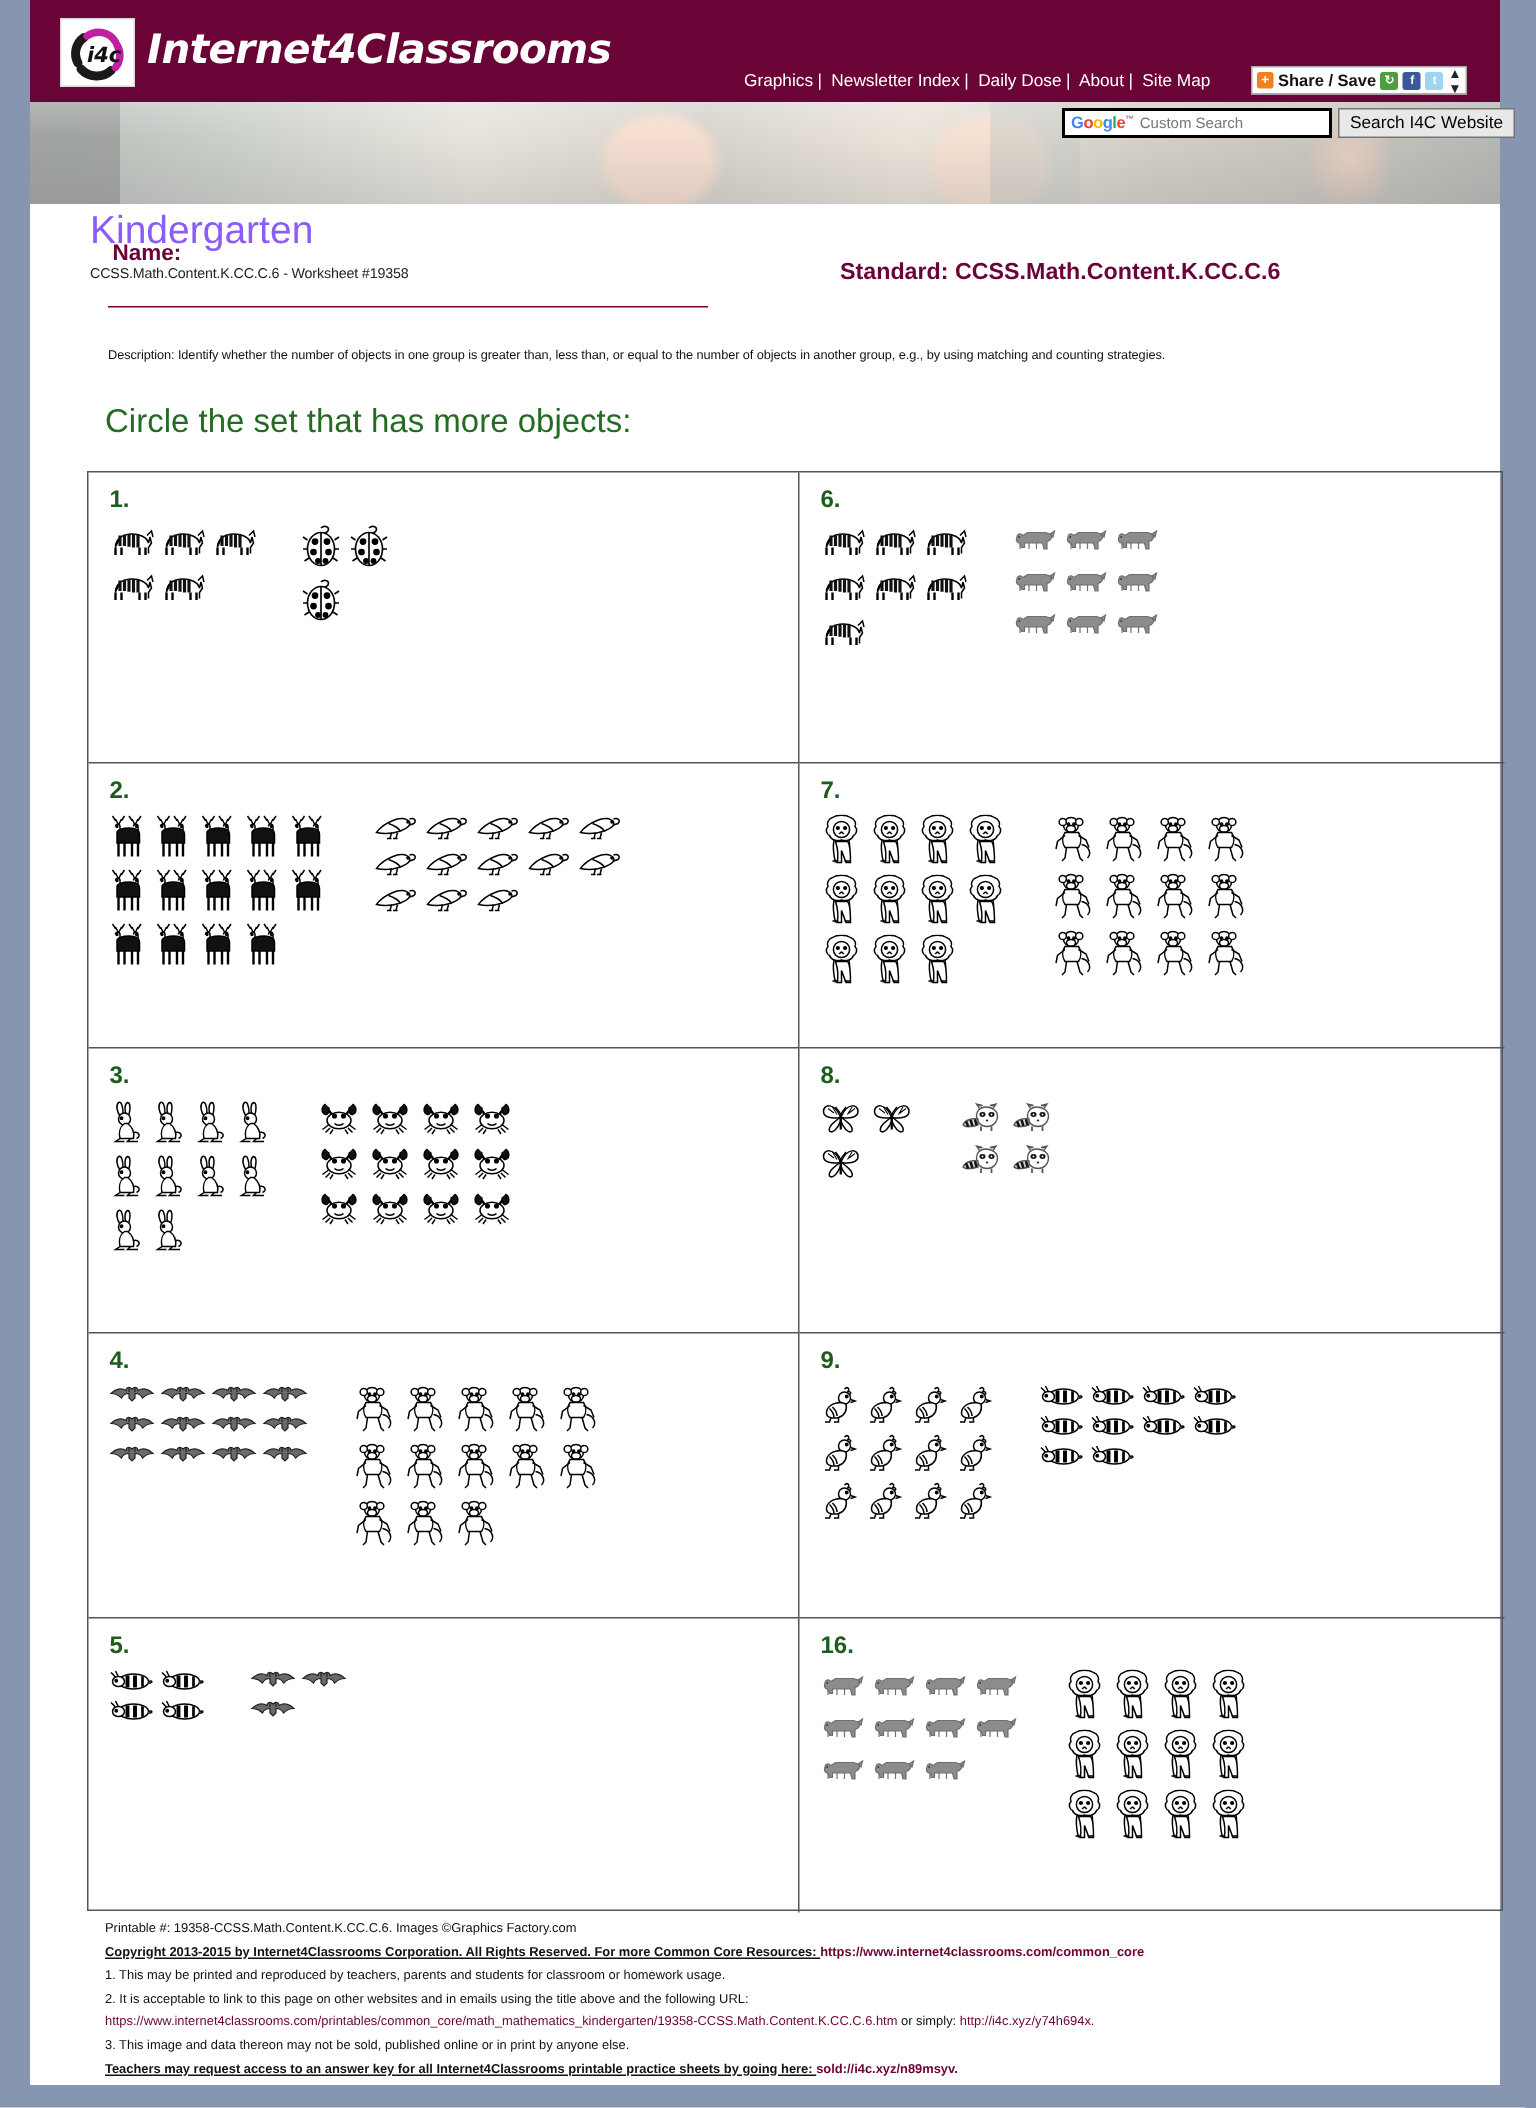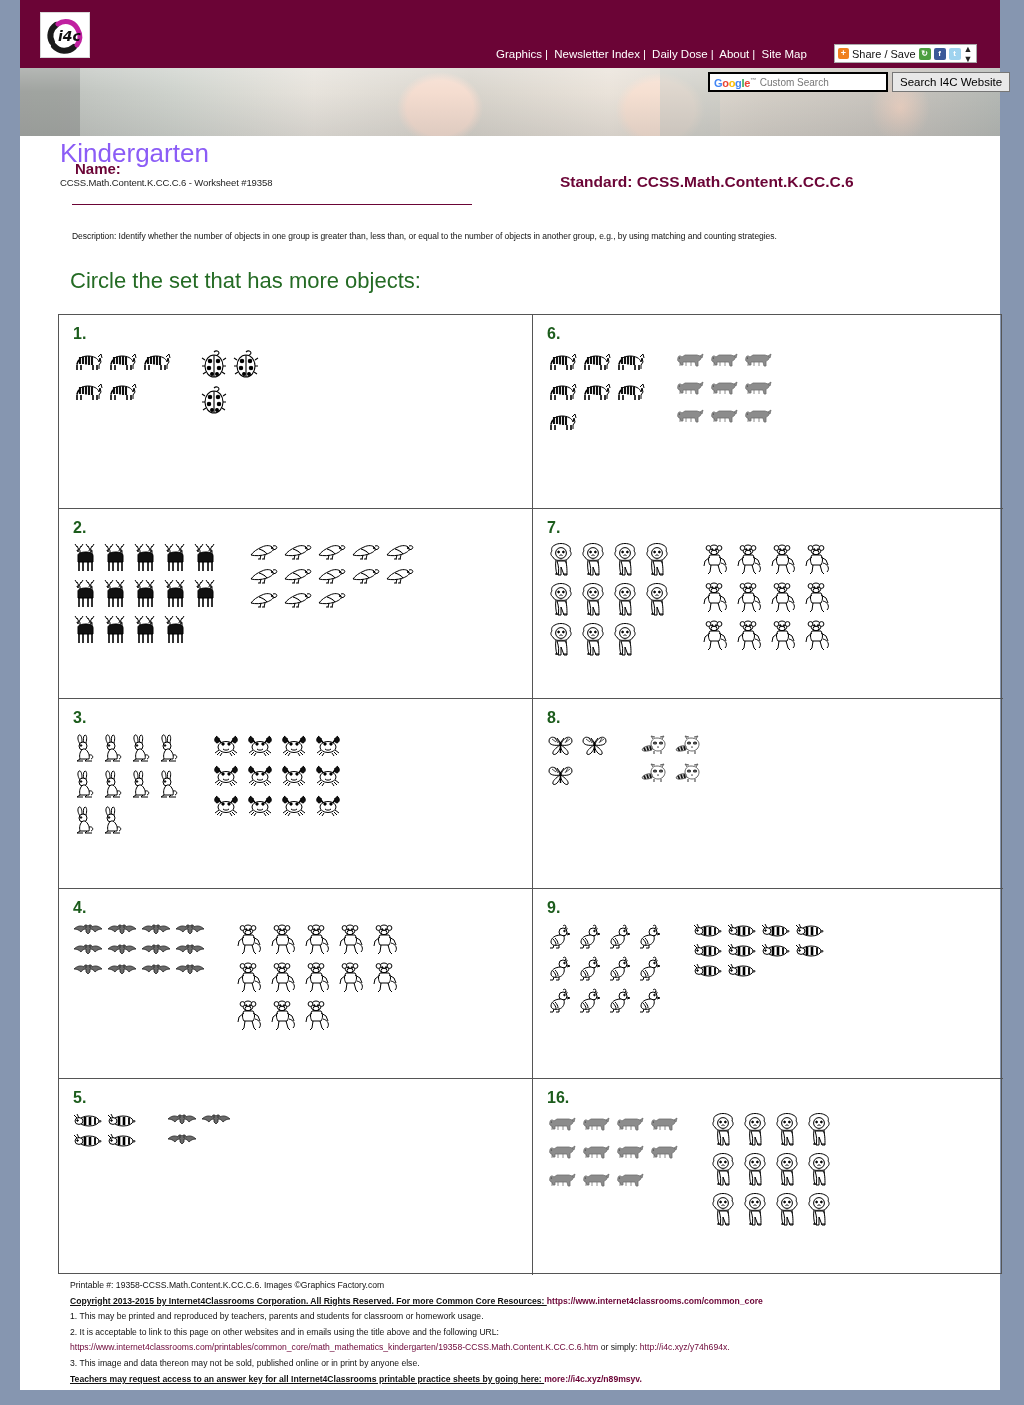--- a/index.html
+++ b/index.html
@@ -41,21 +41,21 @@
 
   .sharebar{
     position:absolute;left:814px;top:44px;
     height:17px;background:#ffffff;border:1px solid #aaaaaa;
     display:flex;align-items:center;padding:0 3px;gap:3px;
   }
   .share-plus{
     width:11px;height:11px;background:#f08020;border-radius:2px;
     color:#fff;font-size:9px;line-height:11px;text-align:center;font-weight:bold;
   }
-  .share-label{font-size:11px;font-weight:normal;color:#111;white-space:nowrap;}
+  .share-label{font-size:11px;font-weight:bold;color:#111;white-space:nowrap;}
   .sq{width:12px;height:12px;border-radius:2px;font-size:8px;line-height:12px;
       text-align:center;color:#fff;font-weight:bold;}
   .sq.green{background:#4c9e3f;}
   .sq.fb{background:#3b5998;}
   .sq.tw{background:#9fd3ef;}
   .share-caret{font-size:9px;color:#222;line-height:10px;}
 
   
   .banner{
     position:absolute;left:0;top:68px;width:980px;height:68px;
@@ -175,20 +175,21 @@
   <div class="topbar">
     <div class="logo-box">
       <svg width="42" height="38" viewBox="0 0 42 38">
         <path d="M8 26 A13 13 0 0 1 12 9" stroke="#1a1a1a" stroke-width="6" fill="none" stroke-linecap="round"></path>
         <path d="M10 30 A14 14 0 0 0 30 31" stroke="#1a1a1a" stroke-width="6" fill="none" stroke-linecap="round"></path>
         <path d="M14 8 A13 13 0 0 1 33 12" stroke="#c020a0" stroke-width="5" fill="none" stroke-linecap="round"></path>
         <path d="M34 14 A13 13 0 0 1 33 29" stroke="#c020a0" stroke-width="5" fill="none" stroke-linecap="round"></path>
         <text x="14" y="25" font-family="DejaVu Sans, sans-serif" font-size="14" font-weight="bold" font-style="italic" fill="#111">i4c</text>
       </svg>
     </div>
+    <div class="brand">Internet4Classrooms</div>
 
     <div class="navlinks">
       <a href="#">Graphics</a><span class="sep">|</span>
       <a href="#">Newsletter Index</a><span class="sep">|</span>
       <a href="#">Daily Dose</a><span class="sep">|</span>
       <a href="#">About</a><span class="sep">|</span>
       <a href="#">Site Map</a>
     </div>
 
     <div class="sharebar">
@@ -2651,16 +2652,16 @@
       </div>
     </div>
 
   <div class="footer">
     <div>Printable #: 19358-CCSS.Math.Content.K.CC.C.6. Images ©Graphics Factory.com</div>
     <div><span class="b">Copyright 2013-2015 by Internet4Classrooms Corporation. All Rights Reserved. For more Common Core Resources: </span><a href="#">https://www.internet4classrooms.com/common_core</a></div>
     <div>1. This may be printed and reproduced by teachers, parents and students for classroom or homework usage.</div>
     <div>2. It is acceptable to link to this page on other websites and in emails using the title above and the following URL:</div>
     <div><a href="#" class="plain">https://www.internet4classrooms.com/printables/common_core/math_mathematics_kindergarten/19358-CCSS.Math.Content.K.CC.C.6.htm</a><span> or simply: </span><a href="#" class="plain">http://i4c.xyz/y74h694x.</a></div>
     <div>3. This image and data thereon may not be sold, published online or in print by anyone else.</div>
-    <div><span class="b">Teachers may request access to an answer key for all Internet4Classrooms printable practice sheets by going here: </span><a href="#">more://i4c.xyz/n89msyv.</a></div>
+    <div><span class="b">Teachers may request access to an answer key for all Internet4Classrooms printable practice sheets by going here: </span><a href="#">sold://i4c.xyz/n89msyv.</a></div>
   </div>
 
 </div>
 
 </body></html>

